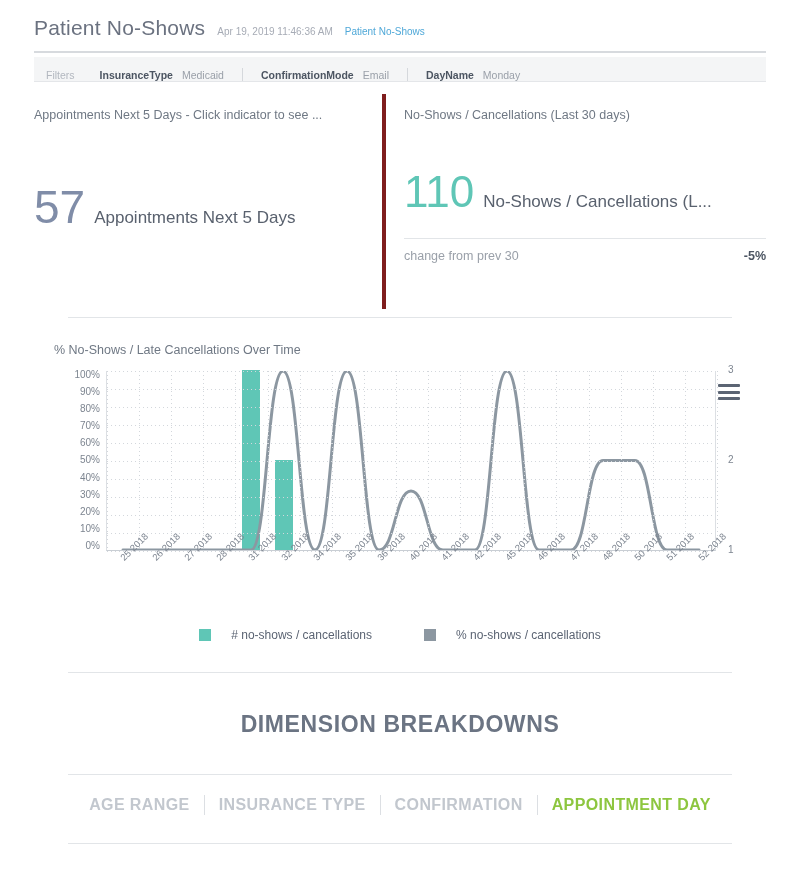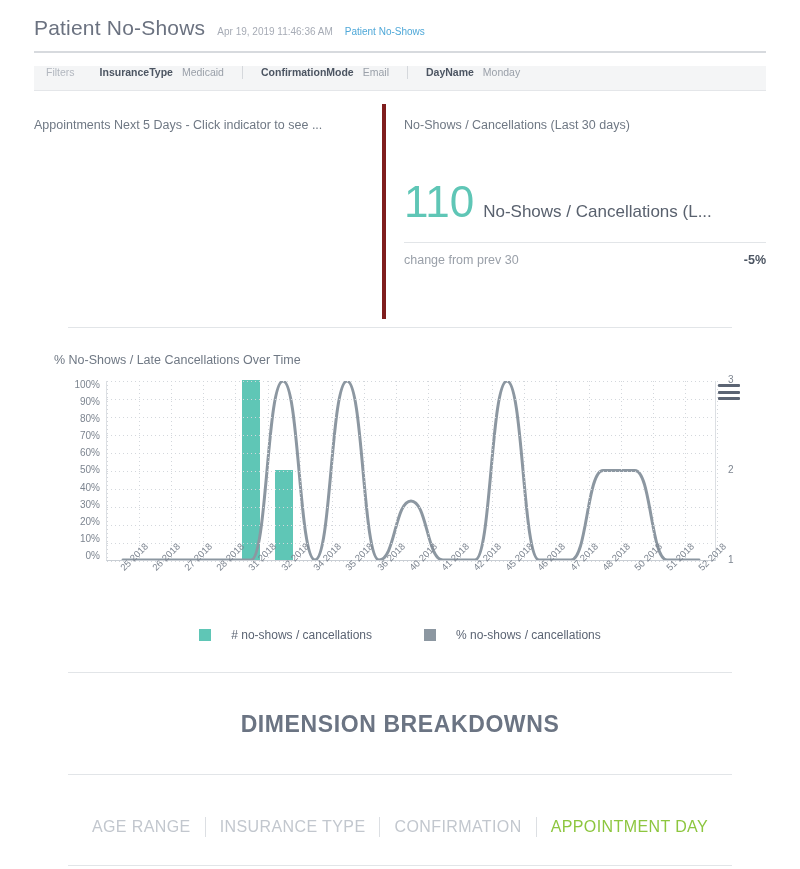--- a/index.html
+++ b/index.html
@@ -37,26 +37,26 @@
     text-decoration: none;
   }
   .header-rule {
     height: 2px;
     background: #d7dade;
     margin: 3px 34px 0 34px;
   }
 
   
   .filters-bar {
-    margin: 13px 34px;
+    margin: 4px 34px;
     background: #f4f5f6;
     border-bottom: 1px solid #e4e6e9;
     height: 25px;
     display: flex;
-    align-items: flex-start;
+    align-items: flex-end;
     padding: 0 12px;
     gap: 9px;
     font-size: 10.5px;
   }
   .filters-label { color: #b2b7bf; margin-right: 16px; }
   .filter-key { font-weight: bold; color: #4c5562; }
   .filter-val { color: #9aa0a9; }
   .filter-sep {
     width: 1px; height: 13px; background: #d5d8dc;
     margin: 0 9px;
@@ -91,21 +91,21 @@
     color: #808da8;
   }
   .kpi-value.teal { color: #5fc6b6; font-size: 44px; }
   .kpi-label {
     font-size: 17px;
     color: #59616e;
     white-space: nowrap;
     overflow: hidden;
   }
   .kpi-footer {
-    margin-top: 18px;
+    margin-top: 24px;
     border-top: 1px solid #e2e5e8;
     padding-top: 10px;
     display: flex;
     justify-content: space-between;
     align-items: center;
     font-size: 12.5px;
   }
   .kpi-footer-label { color: #9aa0a9; }
   .kpi-footer-value { color: #4c5562; font-weight: bold; }
 
@@ -220,23 +220,23 @@
     font-size: 23px;
     font-weight: bold;
     color: #6b7483;
     letter-spacing: .6px;
     margin: 38px 0 0 0;
   }
   .tabs {
     display: flex;
     justify-content: center;
     align-items: center;
-    margin-top: 42px;
+    margin-top: 20px;
     font-size: 16px;
-    font-weight: normal;
+    font-weight: bold;
     letter-spacing: .4px;
   }
   .tab { color: #c2c7ce; padding: 0 14px; cursor: pointer; white-space: nowrap; }
   .tab.active { color: #8dc63f; }
   .tab-sep { width: 1px; height: 20px; background: #dcdfe3; }
   .rule-top { height: 1px; background: #e2e5e8; margin: 0 68px; }
   .rule-bottom { height: 1px; background: #e2e5e8; margin: 36px 68px 0 68px; }
   .rule-last { height: 1px; background: #e2e5e8; margin: 28px 68px 0 68px; }
 </style>
 </head>
@@ -257,20 +257,24 @@
   <span class="filter-key">ConfirmationMode</span>
   <span class="filter-val">Email</span>
   <span class="filter-sep"></span>
   <span class="filter-key">DayName</span>
   <span class="filter-val">Monday</span>
 </div>
 
 <div class="kpi-row">
   <div class="kpi-panel left">
     <div class="kpi-caption">Appointments Next 5 Days - Click indicator to see ...</div>
+    <div class="kpi-body">
+      <span class="kpi-value">57</span>
+      <span class="kpi-label">Appointments Next 5 Days</span>
+    </div>
   </div>
   <div class="kpi-panel right">
     <div class="kpi-caption">No-Shows / Cancellations (Last 30 days)</div>
     <div class="kpi-body">
       <span class="kpi-value teal">110</span>
       <span class="kpi-label">No-Shows / Cancellations (L...</span>
     </div>
     <div class="kpi-footer">
       <span class="kpi-footer-label">change from prev 30</span>
       <span class="kpi-footer-value">-5%</span>

